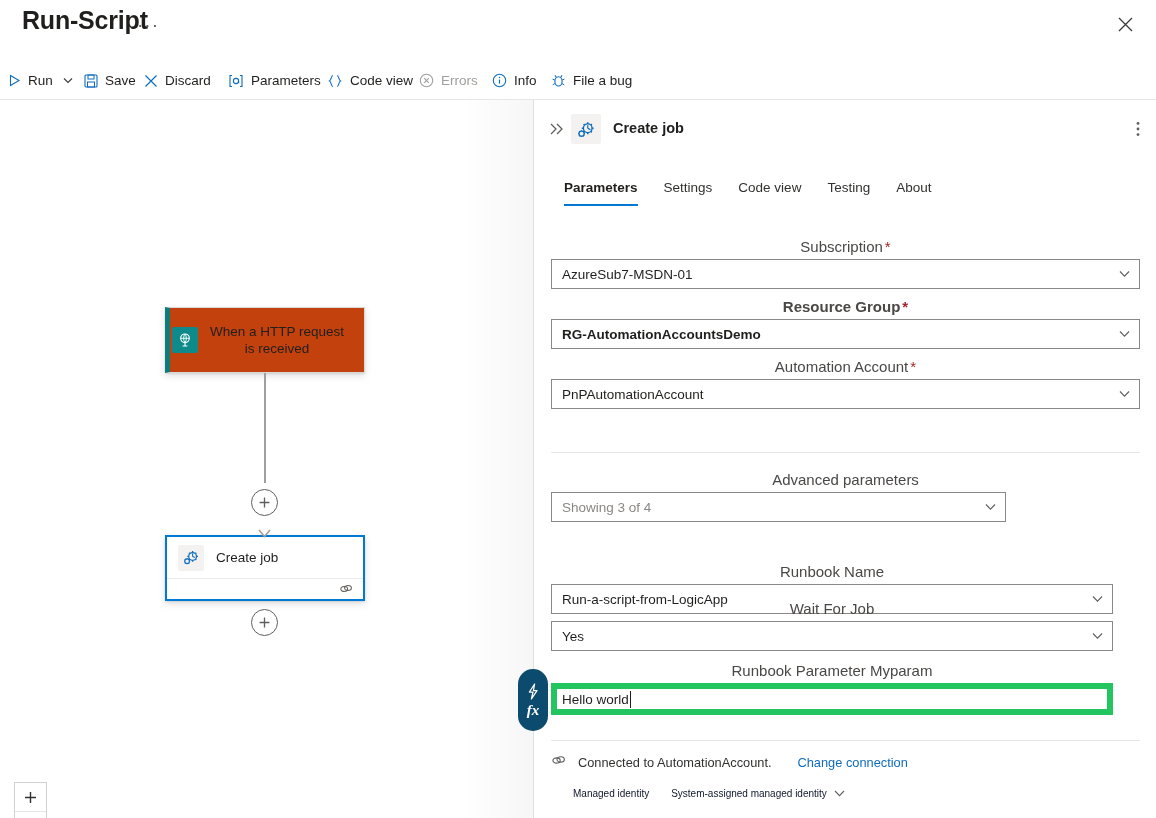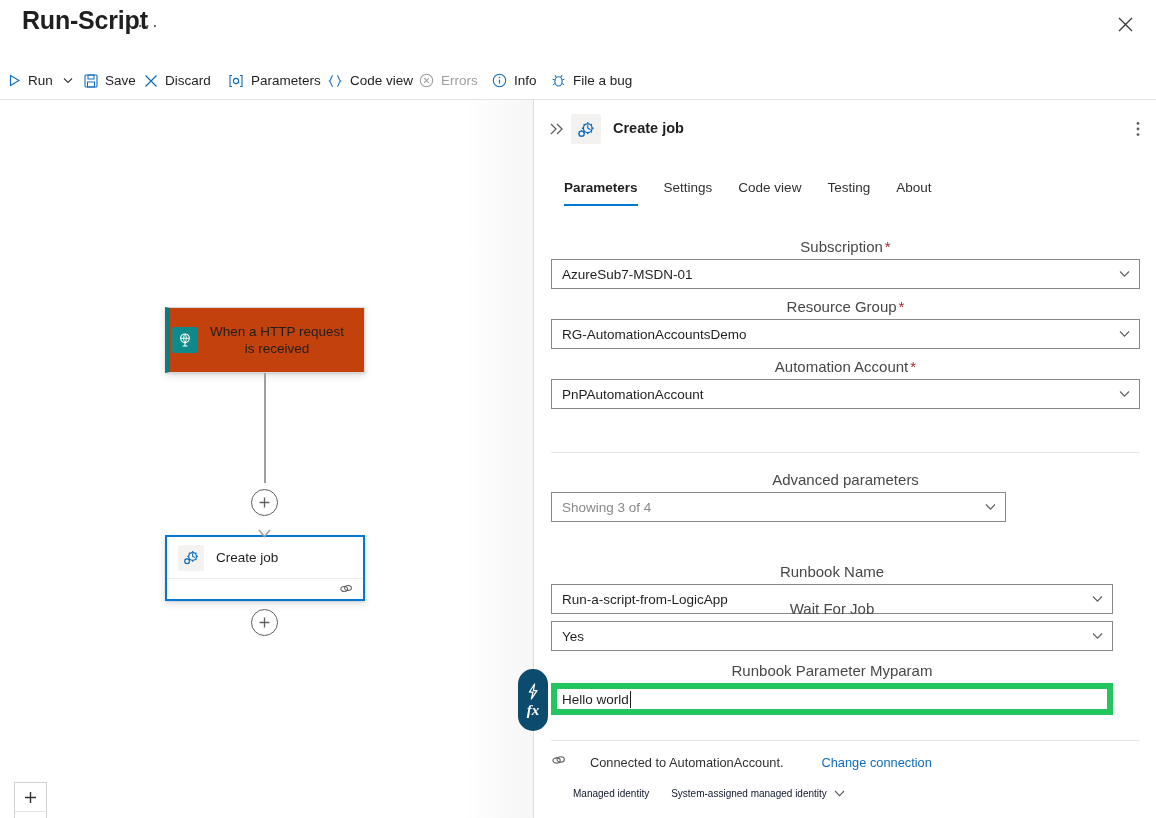--- a/index.html
+++ b/index.html
@@ -183,21 +183,21 @@
     cursor: pointer;
   }
   .fxpill .bolt { display: flex; align-items: center; justify-content: center; }
   .fxpill .fx {
     color: #fff; font-family: "Liberation Serif", serif; font-style: italic;
     font-size: 15px; font-weight: 700; line-height: 1;
   }
 
   .conn-footer-sep { position: absolute; left: 551px; top: 740px; width: 589px; height: 1px; background: #e6e6e6; }
   .conn-row {
-    position: absolute; left: 551px; top: 754px; display: flex; align-items: center; gap: 24px;
+    position: absolute; left: 551px; top: 754px; display: flex; align-items: center; gap: 12px;
     font-size: 12.8px; color: #323130;
   }
   .conn-link { color: #0f6cbd; cursor: pointer; margin-left: 14px; }
   .mi-row {
     position: absolute; left: 573px; top: 788px; display: flex; align-items: center; gap: 22px;
     font-size: 10px; color: #0f172a;
   }
   .mi-value { display: flex; align-items: center; gap: 7px; cursor: pointer; }
 </style>
 </head>
@@ -416,21 +416,21 @@
         <div class="combo" style="width:589px;">
           <span>AzureSub7-MSDN-01</span>
           <span class="cchev">
             <svg width="11" height="7" viewBox="0 0 11 7">
                 <path d="M1 1 L5.5 5.6 L10 1" fill="none" stroke="#605e5c" stroke-width="1.1"></path>
               </svg>
           </span>
         </div>
       </div>
 
-      <div class="field" style="top:70px; width:589px;">
+      <div class="field" style="top:70px; width:589px;font-weight:bold;">
         <span class="flabel"><span>Resource Group</span><span class="req">*</span></span>
         <div class="combo" style="width:589px;">
           <span>RG-AutomationAccountsDemo</span>
           <span class="cchev">
             <svg width="11" height="7" viewBox="0 0 11 7">
                 <path d="M1 1 L5.5 5.6 L10 1" fill="none" stroke="#605e5c" stroke-width="1.1"></path>
               </svg>
           </span>
         </div>
       </div>

